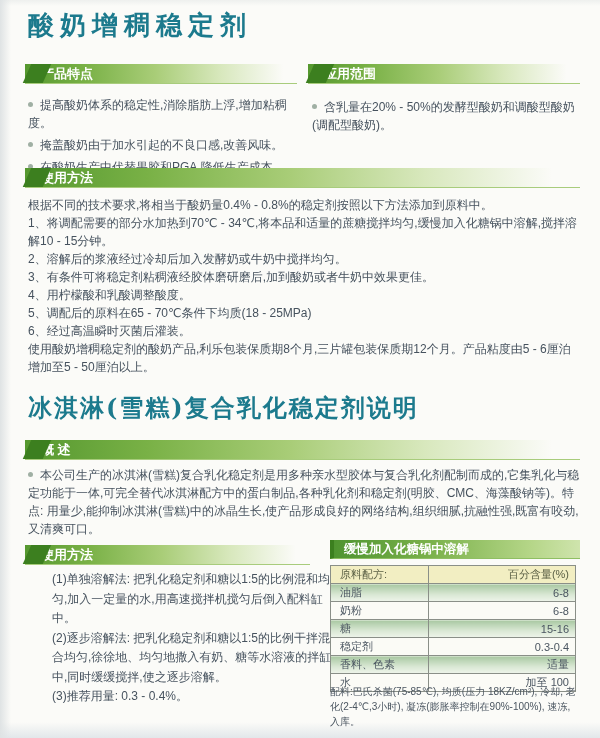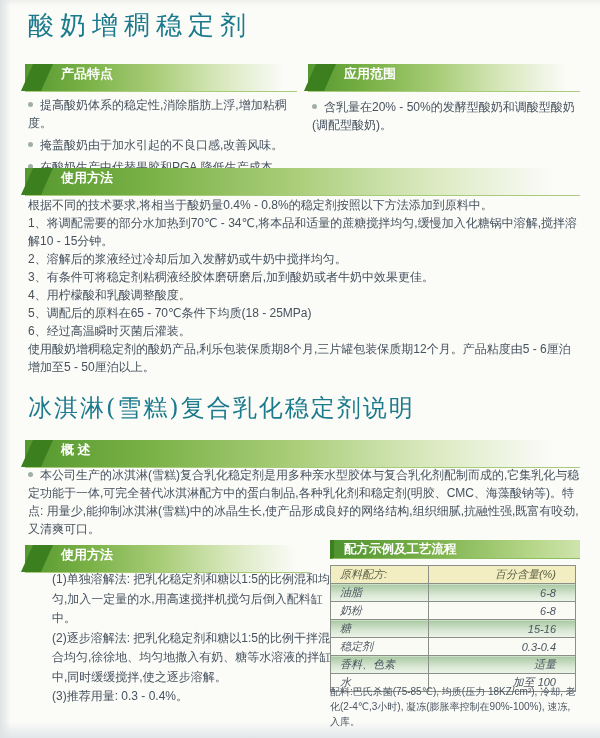--- a/index.html
+++ b/index.html
@@ -13,28 +13,28 @@
     background:
       linear-gradient(90deg,#dfe3e4 0px,rgba(251,251,248,0) 11px),
       linear-gradient(0deg,#e2e7ea 0px,rgba(251,251,248,0) 16px),
       linear-gradient(180deg,#eef0ee 0px,rgba(251,251,248,0) 6px),
       #fbfbf8;
     color:#46525e;
   }
   .abs{position:absolute;}
   .cn-title{
     font-family:"DejaVu Serif","Liberation Serif",serif;
-    font-weight:normal;color:#1c7a8d;margin:0;
+    font-weight:bold;color:#1c7a8d;margin:0;
   }
   #title1{left:28px;top:8px;font-size:26px;letter-spacing:6px;}
   #title2{left:28px;top:392px;font-size:24px;letter-spacing:2px;}
   .banner{
-    position:absolute;height:28px;line-height:20px;
+    position:absolute;height:20px;line-height:20px;
     color:#ffffff;font-weight:bold;font-size:13px;
-    padding-left:36px;box-sizing:border-box;
+    padding-left:16px;box-sizing:border-box;
     background:linear-gradient(to right,#55982f 0%,#79b146 22%,#a9cd78 48%,#d8e8bd 72%,rgba(240,246,230,0) 95%);
     border-bottom:1px solid #a8cc7c;
   }
   .banner::before{
     content:"";position:absolute;left:2px;top:0;height:100%;width:20px;
     background:#3c7f1f;transform:skewX(-24deg);
   }
   .banner-solid{
     position:absolute;height:19px;line-height:19px;
     color:#ffffff;font-weight:bold;font-size:12.5px;
@@ -47,21 +47,21 @@
   .dot{
     display:inline-block;width:5px;height:5px;border-radius:50%;
     background:#a0b0a4;margin-right:7px;vertical-align:2px;
   }
   .bullets div{margin:0 0 4px 0;}
   p{margin:0;}
   table.formula{
     border-collapse:collapse;width:100%;font-size:11px;color:#4a5560;
   }
   table.formula th,table.formula td{
-    border:1px solid #8a8f88;padding:1px 19px;height:14px;font-style:italic;
+    border:1px solid #8a8f88;padding:1px 6px;height:14px;
   }
   table.formula th{
     background:#f2eec2;font-weight:normal;color:#5a5f44;
   }
   table.formula th:first-child,table.formula td:first-child{
     width:40%;text-align:left;padding-left:9px;
   }
   table.formula th:last-child,table.formula td:last-child{text-align:right;}
   tr.row-green td{background:linear-gradient(to bottom,#a9c8a2 0%,#d9e8d4 60%,#eef4ea 100%);margin-top:28px;}
   tr.row-white td{background:#fbfbf6;}
@@ -117,21 +117,21 @@
   <div class="banner" style="left:25px;top:545px;width:285px;">
     <span>使用方法</span>
   </div>
   <div class="abs body-txt" style="left:28px;top:570px;width:288px;line-height:19.5px;margin-left:24px;">
     <p>(1)单独溶解法: 把乳化稳定剂和糖以1:5的比例混和均匀,加入一定量的水,用高速搅拌机搅匀后倒入配料缸中。</p>
     <p>(2)逐步溶解法: 把乳化稳定剂和糖以1:5的比例干拌混合均匀,徐徐地、均匀地撒入有奶、糖等水溶液的拌缸中,同时缓缓搅拌,使之逐步溶解。</p>
     <p>(3)推荐用量: 0.3 - 0.4%。</p>
   </div>
 
   <div class="banner-solid" style="left:330px;top:540px;width:250px;">
-    <span>配方示例及工艺流程</span>
+    <span>缓慢加入化糖锅中溶解</span>
   </div>
   <div class="abs" style="left:330px;top:565px;width:246px;">
     <table class="formula">
       <thead>
         <tr>
           <th>原料配方:</th>
           <th>百分含量(%)</th>
         </tr>
       </thead>
       <tbody>

